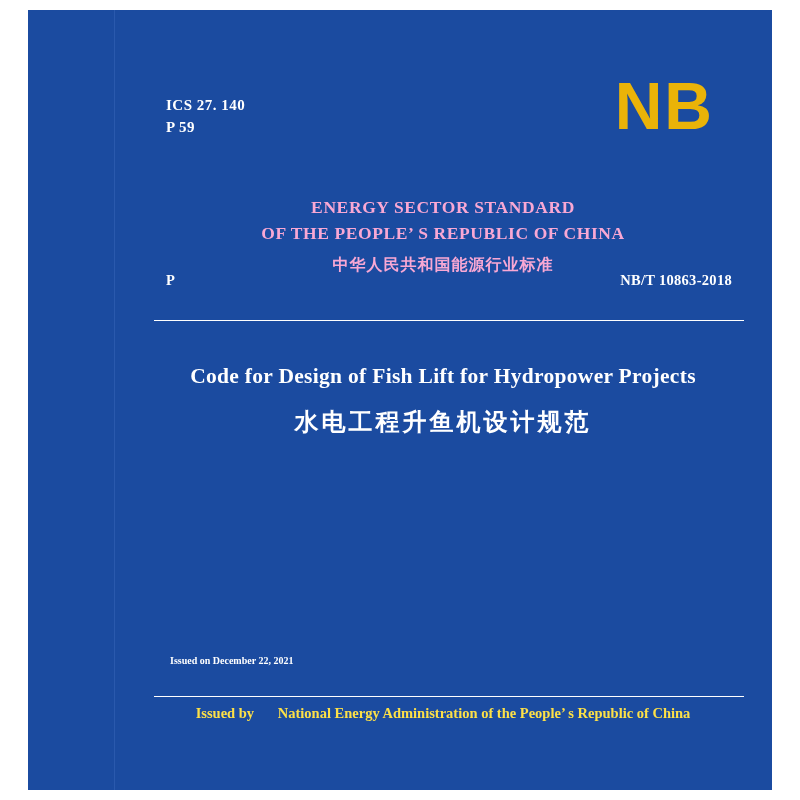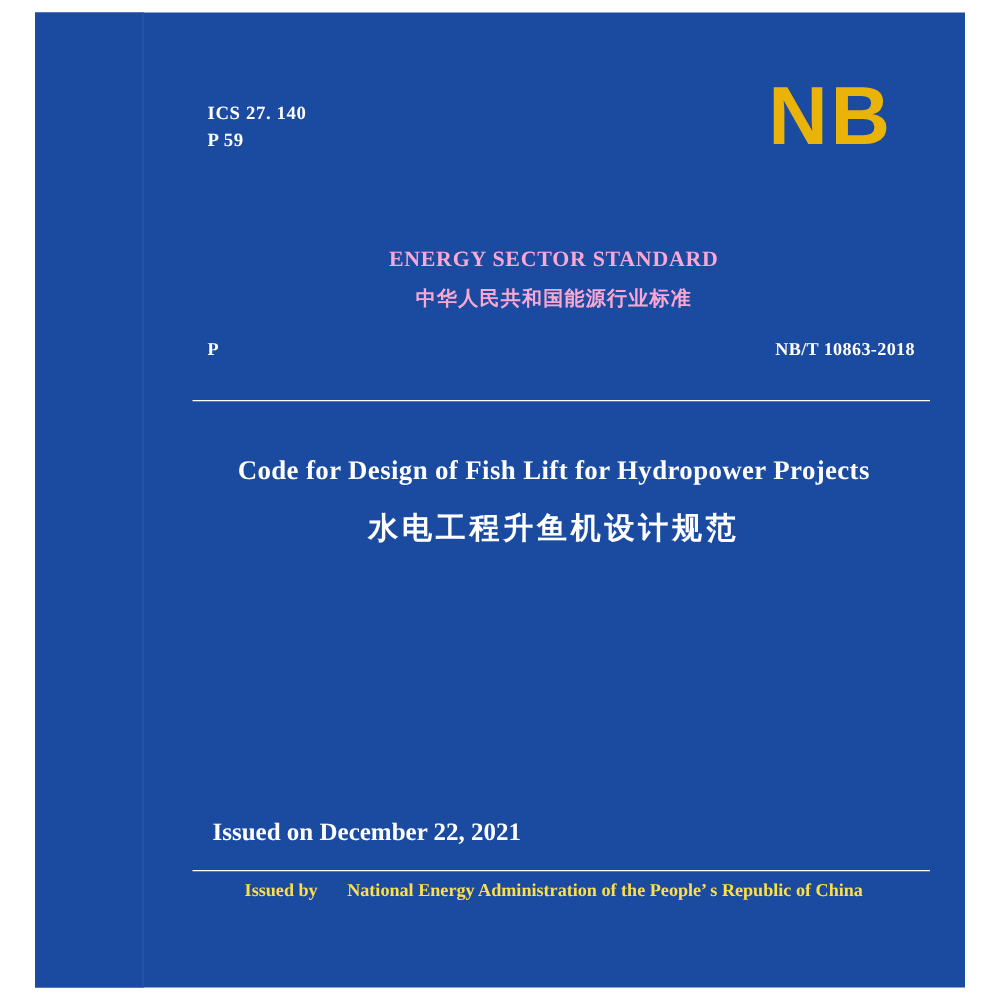--- a/index.html
+++ b/index.html
@@ -42,21 +42,21 @@
     position: absolute;
     left: 86px;
     top: 0;
     right: 0;
     bottom: 0;
   }
   
   .top-row {
     position: absolute;
     left: 52px;
-    top: 56px;
+    top: 70px;
     right: 40px;
     height: 90px;
   }
   .ics-block {
     position: absolute;
     left: 0;
     top: 14px;
     color: #ffffff;
     font-weight: bold;
     font-size: 15px;
@@ -147,21 +147,21 @@
     margin-top: 10px;
   }
   
   .dates-row {
     position: absolute;
     left: 56px;
     right: 44px;
     top: 645px;
     color: #ffffff;
     font-weight: bold;
-    font-size: 20px;
+    font-size: 10px;
     display: flex;
     justify-content: space-between;
   }
   
   .issuer-row {
     position: absolute;
     left: 0;
     right: 0;
     top: 695px;
     text-align: center;
@@ -184,20 +184,21 @@
       <div class="top-row">
         <div class="ics-block">
           <div>ICS 27. 140</div>
           <div>P 59</div>
         </div>
         <div class="nb-logo">NB</div>
       </div>
 
       <div class="org-block">
         <div class="org-en1">ENERGY SECTOR STANDARD</div>
+        <div class="org-en2">OF THE PEOPLE’ S REPUBLIC OF CHINA</div>
         <div class="org-cn">中华人民共和国能源行业标准</div>
       </div>
 
       <div class="code-row">
         <div class="class-code">P</div>
         <div class="std-no">NB/T 10863-2018</div>
       </div>
 
       <div class="rule rule-top"></div>
 

